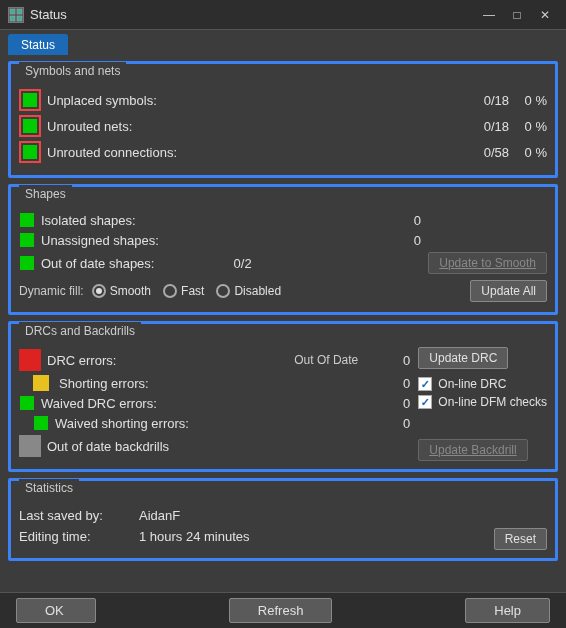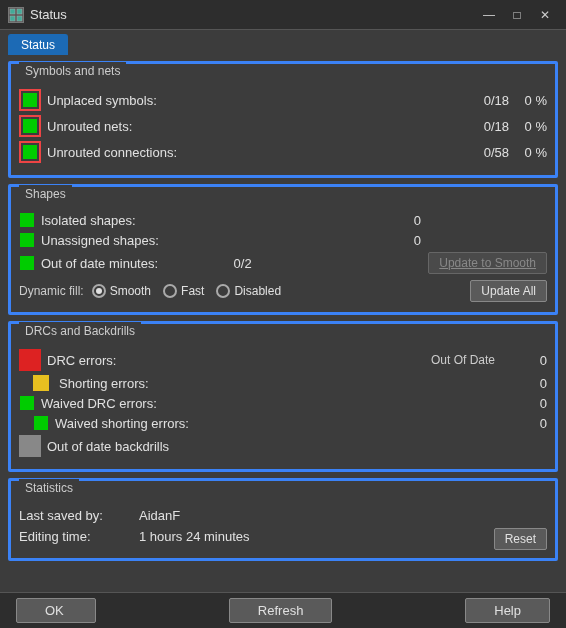--- a/index.html
+++ b/index.html
@@ -371,21 +371,21 @@
         </div>
         <span class="label-text">Unassigned shapes:</span>
         <span class="value-text">0</span>
         <span style="min-width:120px"></span>
       </div>
 
       <div class="row">
         <div class="led-small-outer">
           <div class="led-small"></div>
         </div>
-        <span class="label-text">Out of date minutes:</span>
+        <span class="label-text">Out of date shapes:</span>
         <span class="value-text">0/2</span>
         <span style="flex:1"></span>
         <button class="btn disabled" disabled="">Update to Smooth</button>
       </div>
 
       <div class="dynamic-fill-row">
         <span class="dynamic-fill-label">Dynamic fill:</span>
         <div class="radio-group">
           <label class="radio-item">
             <div class="radio-circle selected"></div>
@@ -443,20 +443,35 @@
             <span class="value-text">0</span>
           </div>
 
           <div class="row">
             <div class="led-gray"></div>
             <span class="label-text">Out of date backdrills</span>
           </div>
 
         </div>
 
+        <div class="drc-right-col" style="justify-content:flex-start; padding-top:2px;">
+          <button class="btn" style="margin-bottom:4px;">Update DRC</button>
+          <div style="display:flex; flex-direction:column; gap:4px;">
+            <label class="check-item">
+              <div class="checkbox checked"></div>
+              <span>On-line DRC</span>
+            </label>
+            <label class="check-item">
+              <div class="checkbox checked"></div>
+              <span>On-line DFM checks</span>
+            </label>
+          </div>
+          <div style="flex:1"></div>
+          <button class="btn disabled" disabled="" style="margin-top:8px;">Update Backdrill</button>
+        </div>
 
       </div>
 
     </div>
   </div>
 
   <div class="section">
     <div class="section-title">Statistics</div>
     <div class="section-body">
       <div style="display:flex; align-items:center; gap:8px;">

